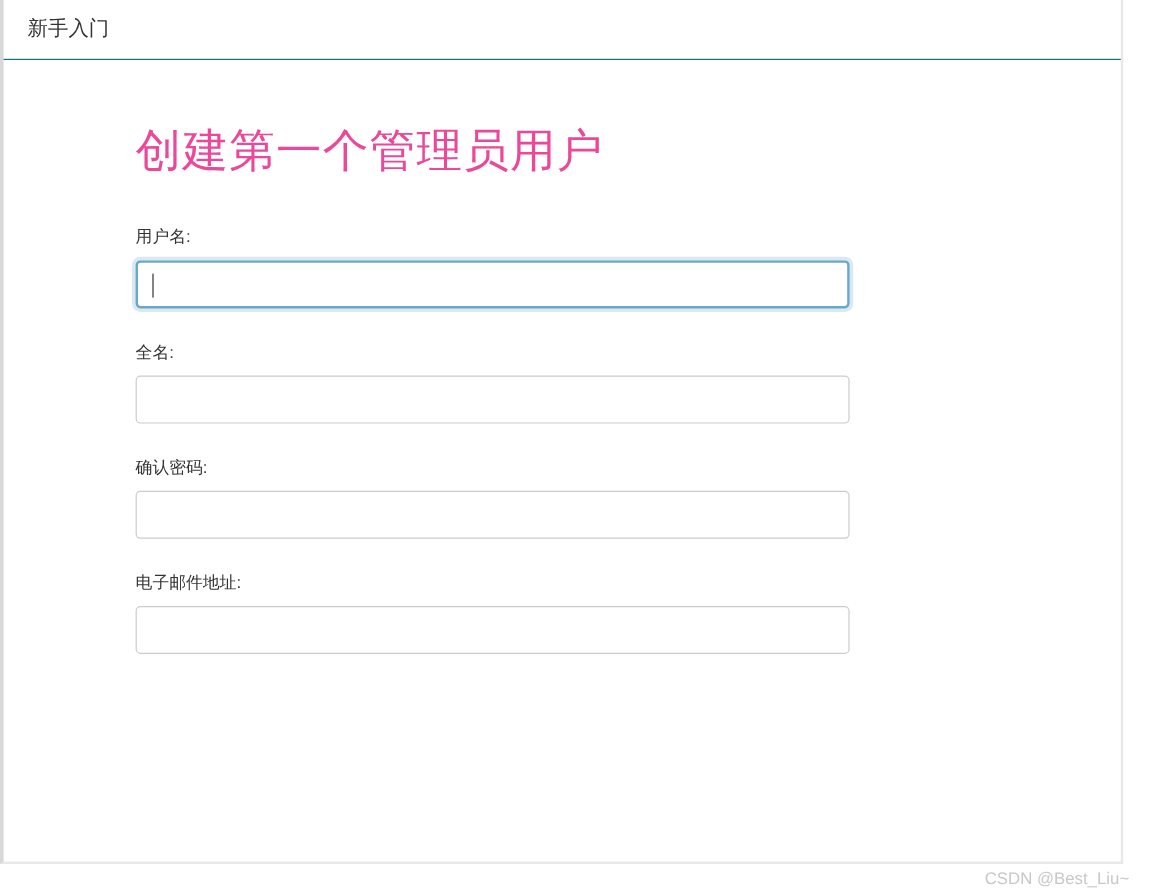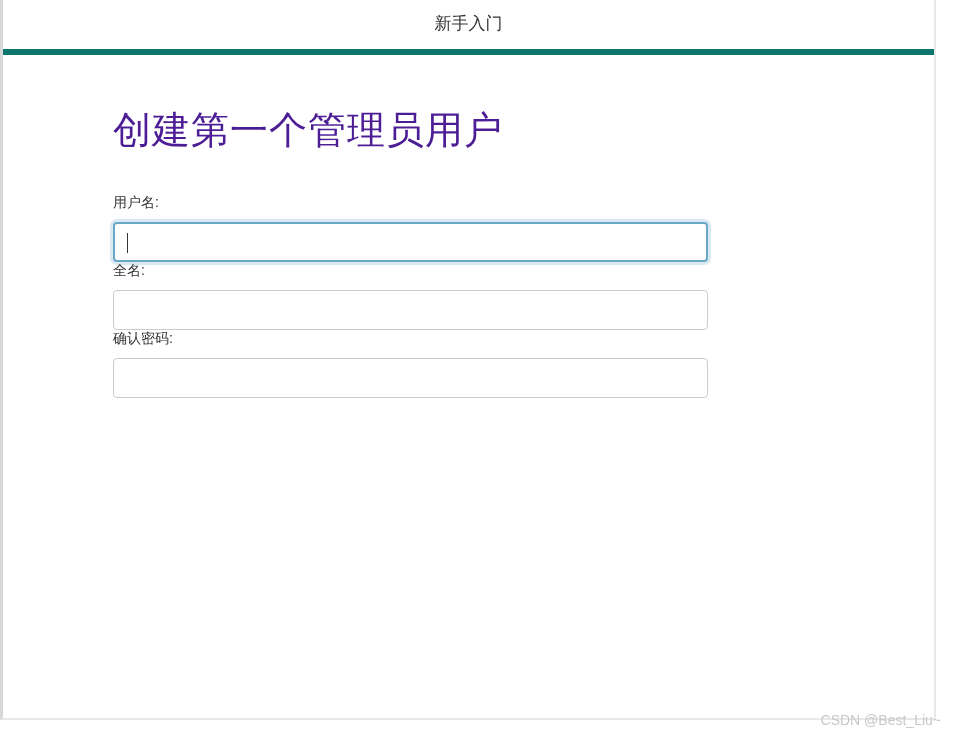--- a/index.html
+++ b/index.html
@@ -19,36 +19,36 @@
       border-left: 3px solid #d8d8d8;
       border-bottom: 2px solid #e8e8e8;
       border-right: 2px solid #e8e8e8;
       width: 936px;
       height: 720px;
       background: #fff;
       position: relative;
     }
     .header-bar {
       padding: 12px 20px 14px 20px;
-      border-bottom: 6px solid #0f766e;
+      border-bottom: 1px solid #0f766e;
       font-size: 17px;
       color: #333;
-      text-align: center;
     }
     .content {
       padding: 50px 110px 0 110px;
     }
     .page-title {
       font-size: 38px;
       font-weight: 400;
-      color: #4c1d95;
+      color: #ec4899;
       margin-bottom: 38px;
       letter-spacing: 1px;
     }
     .form-group {
+      margin-bottom: 28px;
     }
     .form-label {
       display: block;
       font-size: 14px;
       color: #333;
       margin-bottom: 10px;
     }
     .form-input {
       width: 595px;
       height: 40px;
@@ -68,21 +68,21 @@
       position: absolute;
       width: 1px;
       height: 20px;
       background: #333;
     }
     .input-wrap {
       position: relative;
     }
     .watermark {
       position: absolute;
-      bottom: 12px;
+      bottom: 0;
       right: 24px;
       font-size: 14px;
       color: #c8c8c8;
       font-family: Arial, sans-serif;
     }
   </style>
 </head>
 <body>
 
 <div class="window-frame">
@@ -105,16 +105,20 @@
     <div class="form-group">
       <label class="form-label">全名:</label>
       <input type="text" class="form-input" value="" style="">
     </div>
 
     <div class="form-group">
       <label class="form-label">确认密码:</label>
       <input type="password" class="form-input" value="" style="">
     </div>
 
+    <div class="form-group">
+      <label class="form-label">电子邮件地址:</label>
+      <input type="text" class="form-input" value="" style="">
+    </div>
   </div>
 </div>
 
 <div class="watermark">CSDN @Best_Liu~</div>
 
 </body></html>

